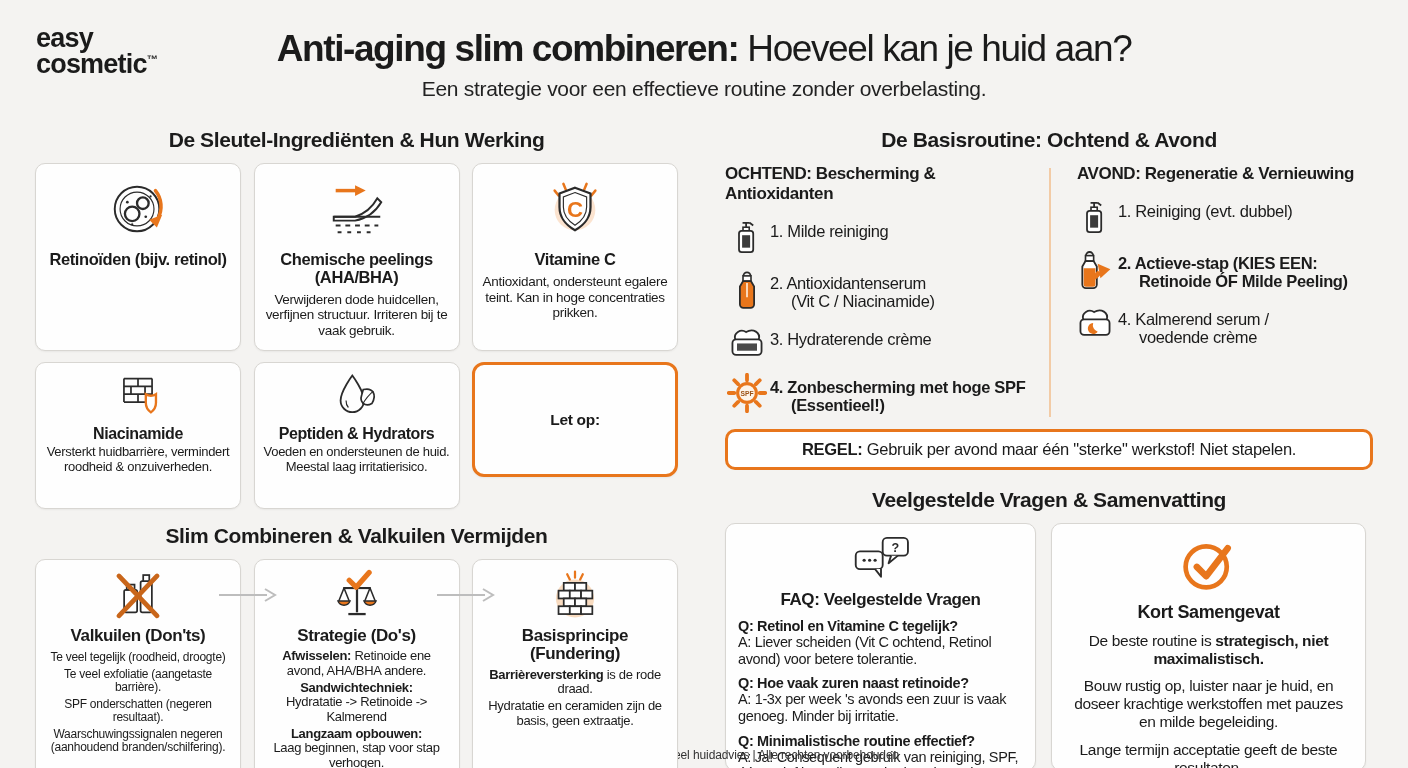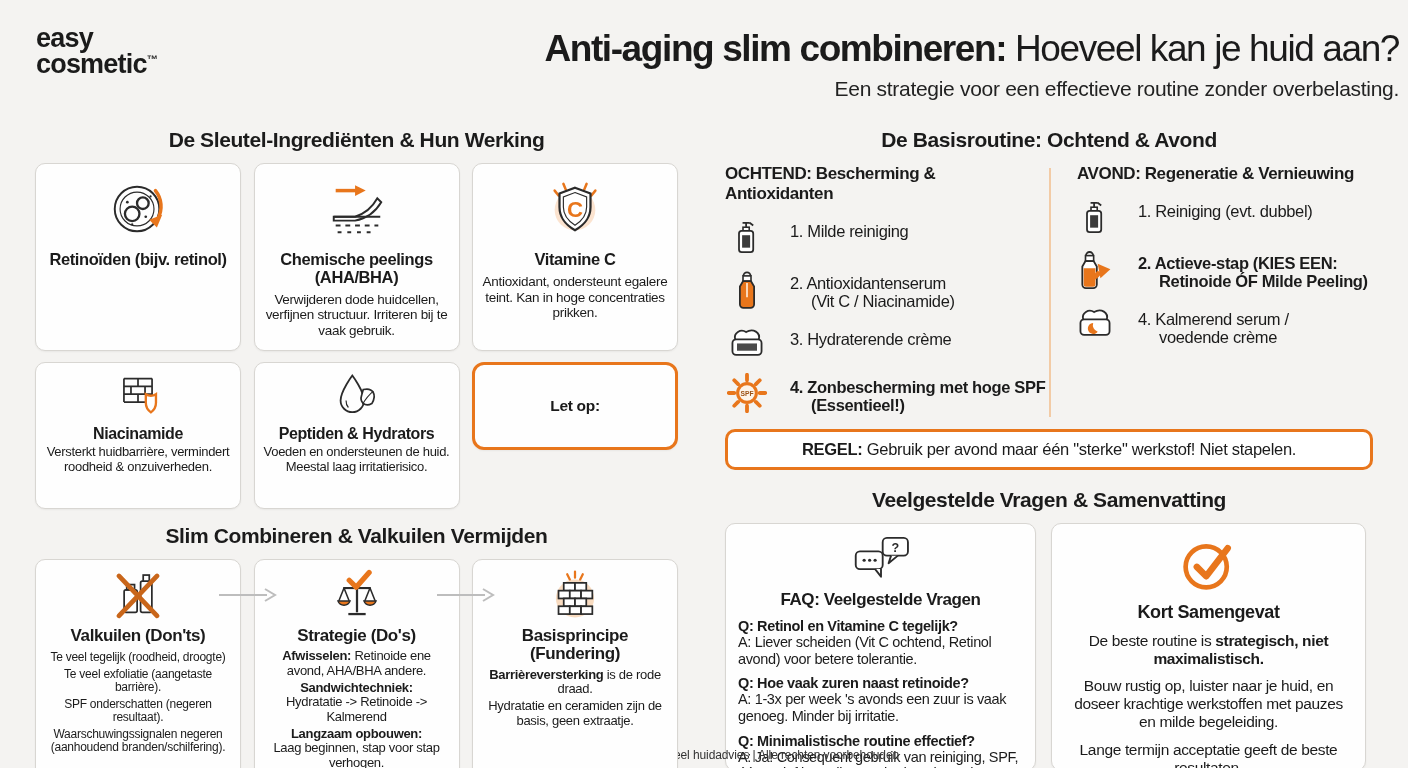--- a/index.html
+++ b/index.html
@@ -6,21 +6,21 @@
   html,body { width:1408px; height:768px; }
   body {
     background:#f4f3f1;
     font-family:"Liberation Sans", sans-serif;
     color:#1b1b1b;
     position:relative;
     overflow:hidden;
   }
   .logo { position:absolute; left:36px; top:26px; font-weight:bold; font-size:27px; line-height:0.95; letter-spacing:-0.8px; }
   .logo sup { font-size:11px; }
-  .title-wrap { position:absolute; left:0; right:9px; top:28px; text-align:right; }
+  .title-wrap { position:absolute; left:0; right:0; top:28px; text-align:center; }
   .main-title { font-size:37px; letter-spacing:-1.4px; white-space:nowrap; }
   .main-title .t-bold { font-weight:bold; }
   .main-title .t-reg { font-weight:normal; }
   .subtitle { font-size:21px; margin-top:7px; letter-spacing:-0.3px; color:#222; }
 
   .section-title { font-size:21px; font-weight:bold; text-align:center; letter-spacing:-0.4px; }
 
   .left-col { position:absolute; left:35px; top:128px; width:643px; }
   .right-col { position:absolute; left:725px; top:128px; width:648px; }
 
@@ -35,21 +35,21 @@
     display:flex; flex-direction:column; align-items:center;
   }
   .ing-card { width:206px; height:188px; padding:14px 8px 6px; }
   .card-title { font-size:16.5px; font-weight:bold; line-height:1.08; margin-top:7px; letter-spacing:-0.4px; }
   .card-body { font-size:13.5px; line-height:1.17; margin-top:5px; letter-spacing:-0.3px; }
 
   .small-card { width:206px; height:147px; padding:9px 6px 4px; }
   .small-card .card-title { margin-top:3px; font-size:16px; }
   .small-card .card-body { font-size:13px; margin-top:2px; }
 
-  .note-card { width:206px; height:88px; border:3px solid #E8761C; border-radius:12px; padding:24px 8px; justify-content:center; }
+  .note-card { width:206px; height:115px; border:3px solid #E8761C; border-radius:12px; padding:24px 8px; justify-content:center; }
   .note-title { font-weight:bold; font-size:15.5px; letter-spacing:-0.3px; }
   .note-body { font-size:15px; line-height:1.13; letter-spacing:-0.3px; }
 
   .sec2-title { margin-top:15px; }
 
   .combo-card { width:206px; height:252px; padding:9px 8px 4px; z-index:1; }
   .combo-card .card-title { margin-top:2px; font-size:17px; }
   .combo-lines { font-size:12px; line-height:1.12; margin-top:3px; letter-spacing:-0.25px; }
   .combo-lines .cline { margin-top:3px; }
   .dos-lines { font-size:13px; line-height:1.13; margin-top:2px; letter-spacing:-0.3px; }
@@ -57,21 +57,21 @@
   .flow-arrow { position:absolute; top:26px; z-index:5; }
   .flow-arrow.a1 { left:184px; }
   .flow-arrow.a2 { left:402px; }
 
   .routine-cols { display:flex; margin-top:12px; min-height:238px; }
   .routine-col { width:322px; }
   .routine-col.evening { width:auto; flex:1; padding-left:22px; }
   .routine-divider { width:2px; background:#f2cba6; margin:4px 0 10px 2px; }
   .routine-header { font-size:17px; font-weight:bold; letter-spacing:-0.4px; margin-bottom:13px; }
   .routine-col.evening .routine-header { margin-left:4px; }
-  .step { display:flex; gap:21px; margin-bottom:12px; align-items:flex-start; }
+  .step { display:flex; gap:1px; margin-bottom:12px; align-items:flex-start; }
   .step-icon { width:44px; flex:none; display:flex; justify-content:center; }
   .step-text { font-size:16.5px; letter-spacing:-0.35px; line-height:1.12; padding-top:5px; }
   .step.bold .step-text { font-weight:bold; }
   .step-indent { padding-left:21px; display:block; }
 
   .rule-box { border:3px solid #E8761C; border-radius:10px; background:#fff; padding:8px 10px; text-align:center; font-size:16.5px; letter-spacing:-0.3px; margin-top:2px; }
 
   .faq-sec-title { margin-top:18px; }
   .bottom-row { display:flex; gap:15px; margin-top:11px; }
   .faq-card { width:311px; height:248px; padding:10px 12px; text-align:left; align-items:stretch; }

